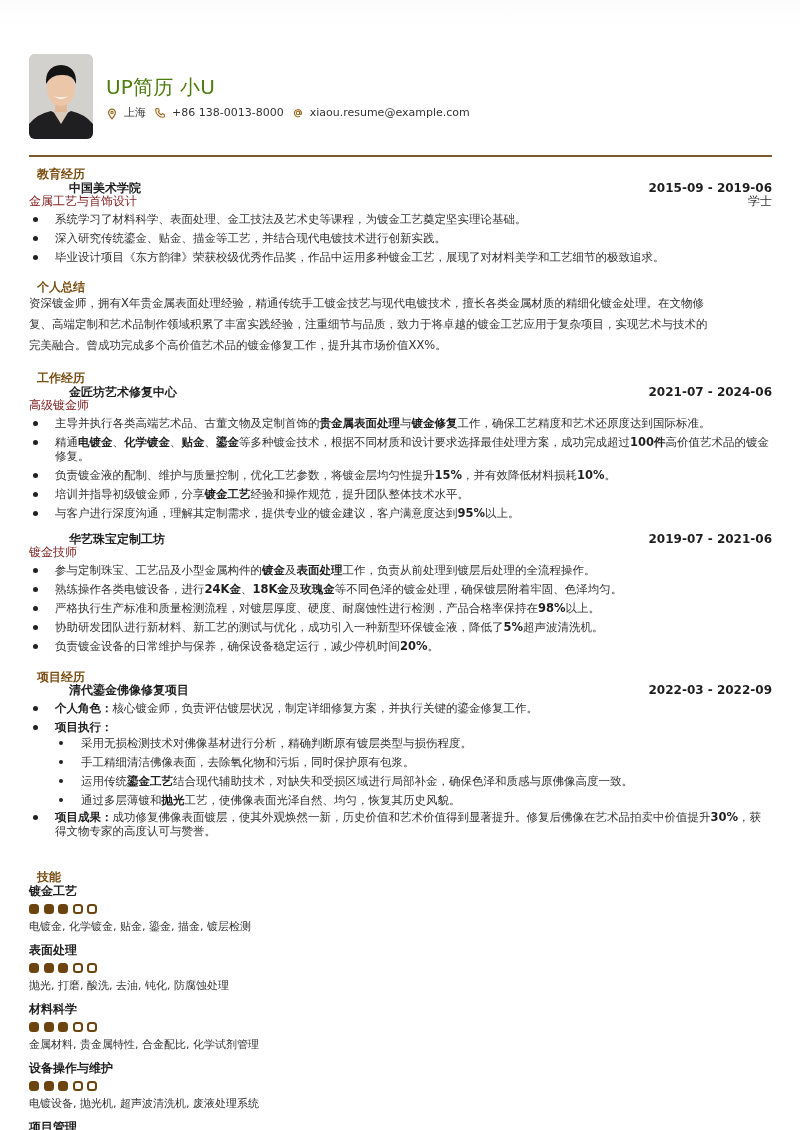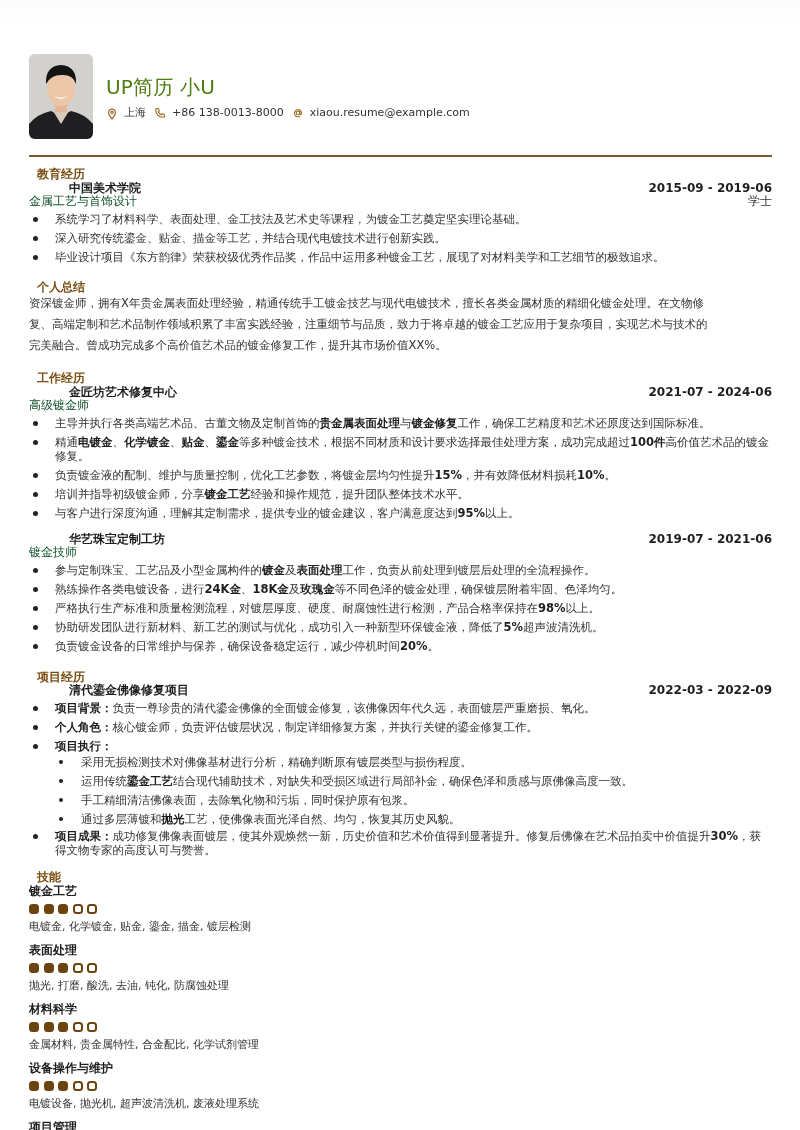--- a/index.html
+++ b/index.html
@@ -12,21 +12,21 @@
   .photo { position: absolute; left: 0; top: 0; width: 64px; height: 85px; border-radius: 6px; background: #cfcdc9; overflow: hidden; }
   .name { position: absolute; left: 77px; top: 20px; font-size: 20px; color: #4d7c0f; font-weight: normal; letter-spacing: 0.2px; }
   .contacts { position: absolute; left: 77px; top: 51px; display: flex; align-items: center; font-size: 11px; color: #333; white-space: nowrap; }
   .contacts .ic { width: 12px; height: 12px; display: inline-block; margin-right: 6px; }
   .contacts .item { display: flex; align-items: flex-end; margin-right: 8px; }
 
   .rule { position: absolute; left: 0; top: 155px; width: 743px; height: 1.5px; background: #7a5a2e; }
 
   .sec-title { position: absolute; left: 8px; font-size: 12px; font-weight: bold; color: #7a4f13; line-height: 14px; }
   .org { position: absolute; left: 0; font-size: 12px; font-weight: bold; color: #1e1e1e; line-height: 14px; margin-left: 40px; }
-  .sub { position: absolute; left: 0; font-size: 12px; color: #14532d; line-height: 14px; }
+  .sub { position: absolute; left: 0; font-size: 12px; color: #7f1d1d; line-height: 14px; }
   .date { position: absolute; right: 0; font-size: 12px; font-weight: bold; color: #1e1e1e; line-height: 14px; }
   .deg { position: absolute; right: 0; font-size: 12px; color: #333; line-height: 14px; margin-left: 22px; }
 
   ul.bl { position: absolute; left: 0; width: 743px; list-style: none; }
   ul.bl li { position: relative; padding-left: 26px; font-size: 11.5px; color: #333; line-height: 14px; margin-bottom: 5px; }
   ul.bl li::before { content: ""; position: absolute; left: 4px; top: 5px; width: 5px; height: 5px; border-radius: 50%; background: #222; }
   ul.sub2 { list-style: none; margin-top: 2px; }
   ul.sub2 li { padding-left: 26px; margin-bottom: 5px; }
   ul.sub2 li::before { left: 4px; width: 4px; height: 4px; top: 5px; }
   b { font-weight: bold; color: #1e1e1e; }
@@ -123,27 +123,26 @@
       <li><span>熟练操作各类电镀设备，进行</span><b>24K金</b><span>、</span><b>18K金</b><span>及</span><b>玫瑰金</b><span>等不同色泽的镀金处理，确保镀层附着牢固、色泽均匀。</span></li>
       <li><span>严格执行生产标准和质量检测流程，对镀层厚度、硬度、耐腐蚀性进行检测，产品合格率保持在</span><b>98%</b><span>以上。</span></li>
       <li><span>协助研发团队进行新材料、新工艺的测试与优化，成功引入一种新型环保镀金液，降低了</span><b>5%</b><span>超声波清洗机。</span></li>
       <li><span>负责镀金设备的日常维护与保养，确保设备稳定运行，减少停机时间</span><b>20%</b><span>。</span></li>
     </ul>
 
   <div class="sec-title" style="top:670px">项目经历</div>
   <div class="org" style="top:683px">清代鎏金佛像修复项目</div>
   <div class="date" style="top:683px">2022-03 - 2022-09</div>
   <ul class="bl" style="top:701px">
-    <li><b>项目背景：</b><span>负责一尊珍贵的清代鎏金佛像的全面镀金修复，该佛像因年代久远，表面镀层严重磨损、氧化。</span></li>
     <li><b>个人角色：</b><span>核心镀金师，负责评估镀层状况，制定详细修复方案，并执行关键的鎏金修复工作。</span></li>
     <li style="margin-bottom:3px"><b>项目执行：</b>
       <ul class="sub2">
           <li><span>采用无损检测技术对佛像基材进行分析，精确判断原有镀层类型与损伤程度。</span></li>
+          <li><span>手工精细清洁佛像表面，去除氧化物和污垢，同时保护原有包浆。</span></li>
           <li><span>运用传统</span><b>鎏金工艺</b><span>结合现代辅助技术，对缺失和受损区域进行局部补金，确保色泽和质感与原佛像高度一致。</span></li>
-          <li><span>手工精细清洁佛像表面，去除氧化物和污垢，同时保护原有包浆。</span></li>
           <li><span>通过多层薄镀和</span><b>抛光</b><span>工艺，使佛像表面光泽自然、均匀，恢复其历史风貌。</span></li>
         </ul>
     </li>
     <li style="margin-top:-2px"><b>项目成果：</b><span>成功修复佛像表面镀层，使其外观焕然一新，历史价值和艺术价值得到显著提升。修复后佛像在艺术品拍卖中价值提升</span><b>30%</b><span>，获得文物专家的高度认可与赞誉。</span></li>
   </ul>
 
   <div class="sec-title" style="top:870px">技能</div>
   <div id="skills">
       <div class="skill-name" style="top: 884px;">镀金工艺</div>
       <div class="dots" style="top: 904px;">

